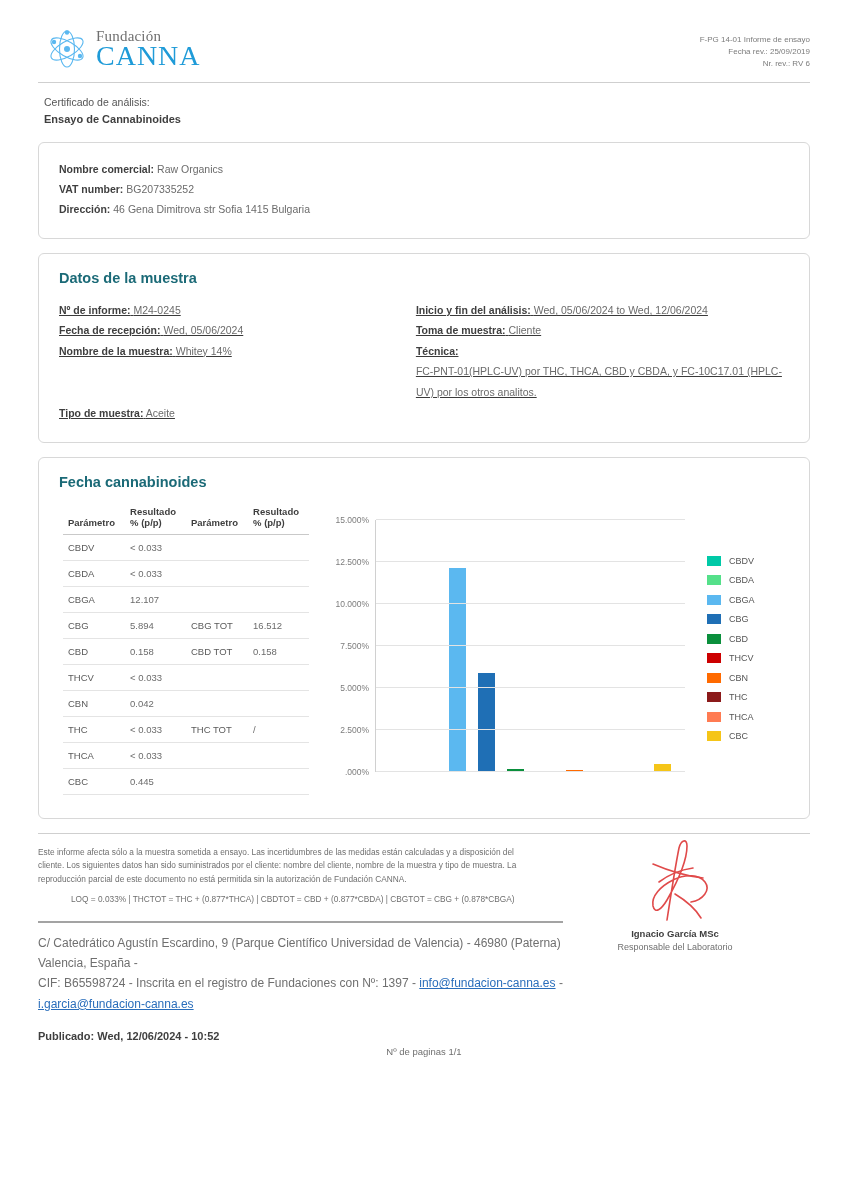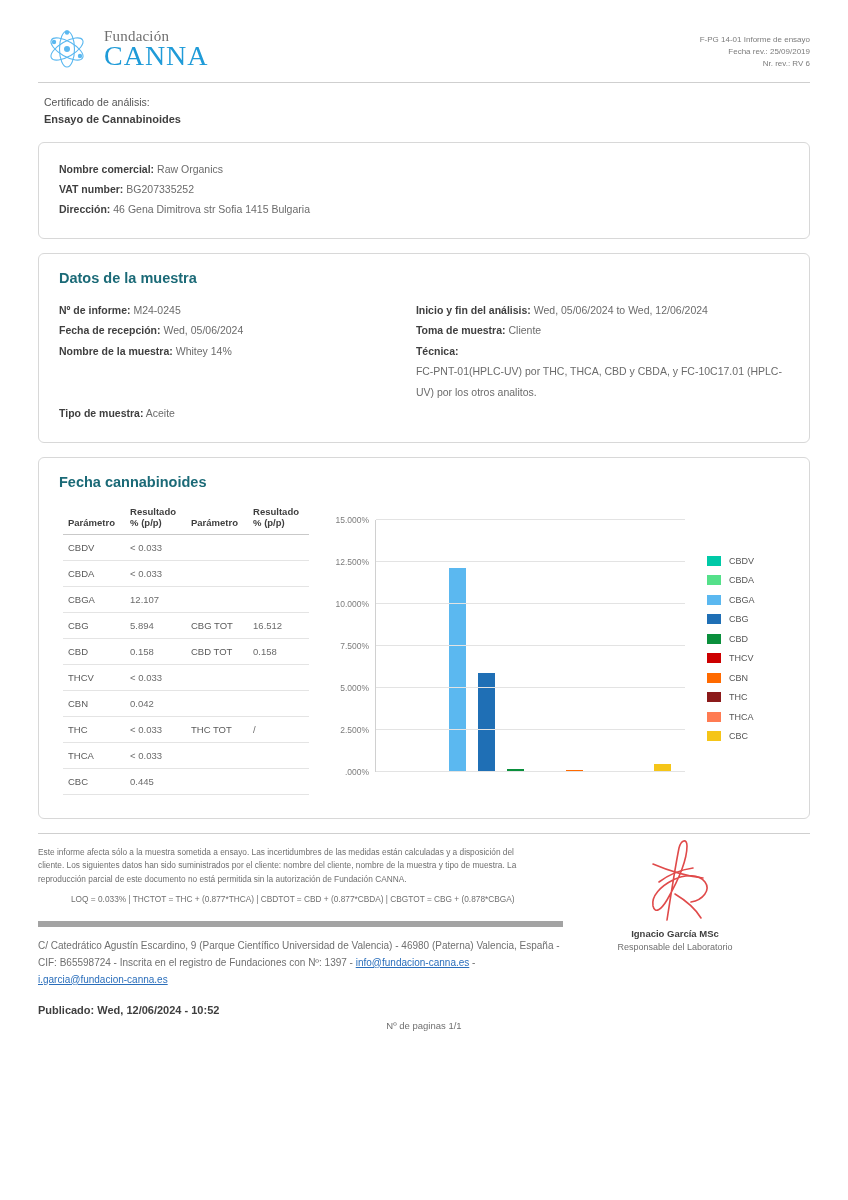--- a/index.html
+++ b/index.html
@@ -19,21 +19,21 @@
     padding: 28px 38px 0 38px;
   }
 
   
   .header {
     display: flex;
     justify-content: space-between;
     align-items: flex-start;
     padding-bottom: 10px;
   }
-  .logo-wrap { display: flex; align-items: center; gap: 16px; padding-left: 8px;}
+  .logo-wrap { display: flex; align-items: center; gap: 8px; padding-left: 8px;}
   .atom { width: 42px; height: 42px; position: relative; }
   .logo-text { line-height: 1; }
   .logo-fund {
     font-size: 15px;
     color: #6f6f6f;
     letter-spacing: .2px;
     font-family: "Liberation Serif", serif;
   }
   .logo-canna {
     font-size: 28px;
@@ -71,21 +71,21 @@
   }
   .panel h2 {
     margin: 0 0 14px 0;
     font-size: 14.5px;
     color: #1b6a77;
     font-weight: bold;
   }
   .row { font-size: 10.5px; line-height: 1.95; color: #6b6b6b; }
   .row b { color: #3f3f3f; }
 
-  .two-col { display: flex; gap: 26px; }
+  .two-col { display: flex; gap: 26px; text-decoration: underline; }
   .col-l { width: 47%; }
   .col-r { width: 53%; }
 
   
   .cann-body { display: flex; gap: 10px; }
   .table-wrap { width: 250px; padding-left: 4px; }
   table.results {
     border-collapse: collapse;
     width: 100%;
     font-size: 9.5px;
@@ -175,25 +175,25 @@
   }
   .foot-text {
     width: 62%;
     font-size: 8.3px;
     color: #6f6f6f;
     line-height: 1.65;
   }
   .foot-text .loq { margin-top: 6px; padding-left: 33px; }
   .foot-addr {
     width: 68%;
-    font-size: 10px;
+    font-size: 12px;
     color: #6f6f6f;
     line-height: 1.7;
     margin-top: 14px;
-    border-top: 6px solid #a3a3a3;
+    border-top: 2px solid #a3a3a3;
     padding-top: 10px;
   }
   .foot-addr a { color: #2a6ebb; text-decoration: underline; }
   .sign {
     position: absolute;
     right: 30px;
     top: 0px;
     width: 210px;
     text-align: center;
   }

